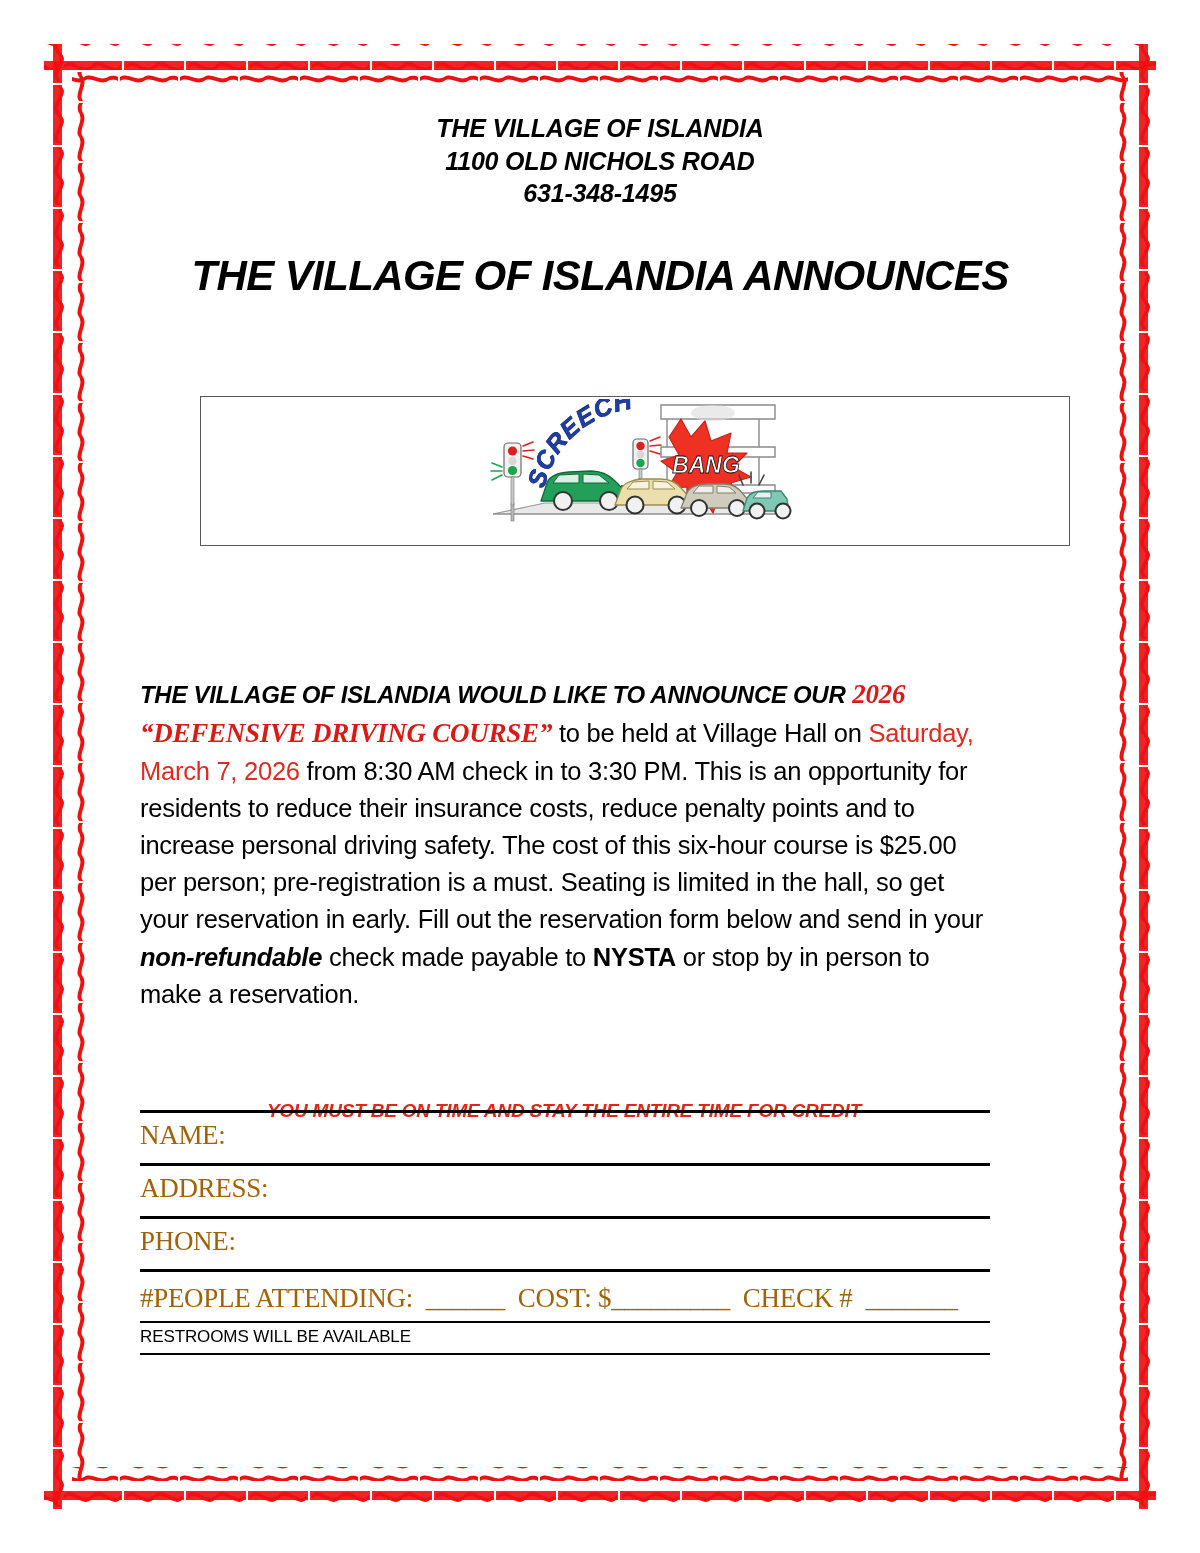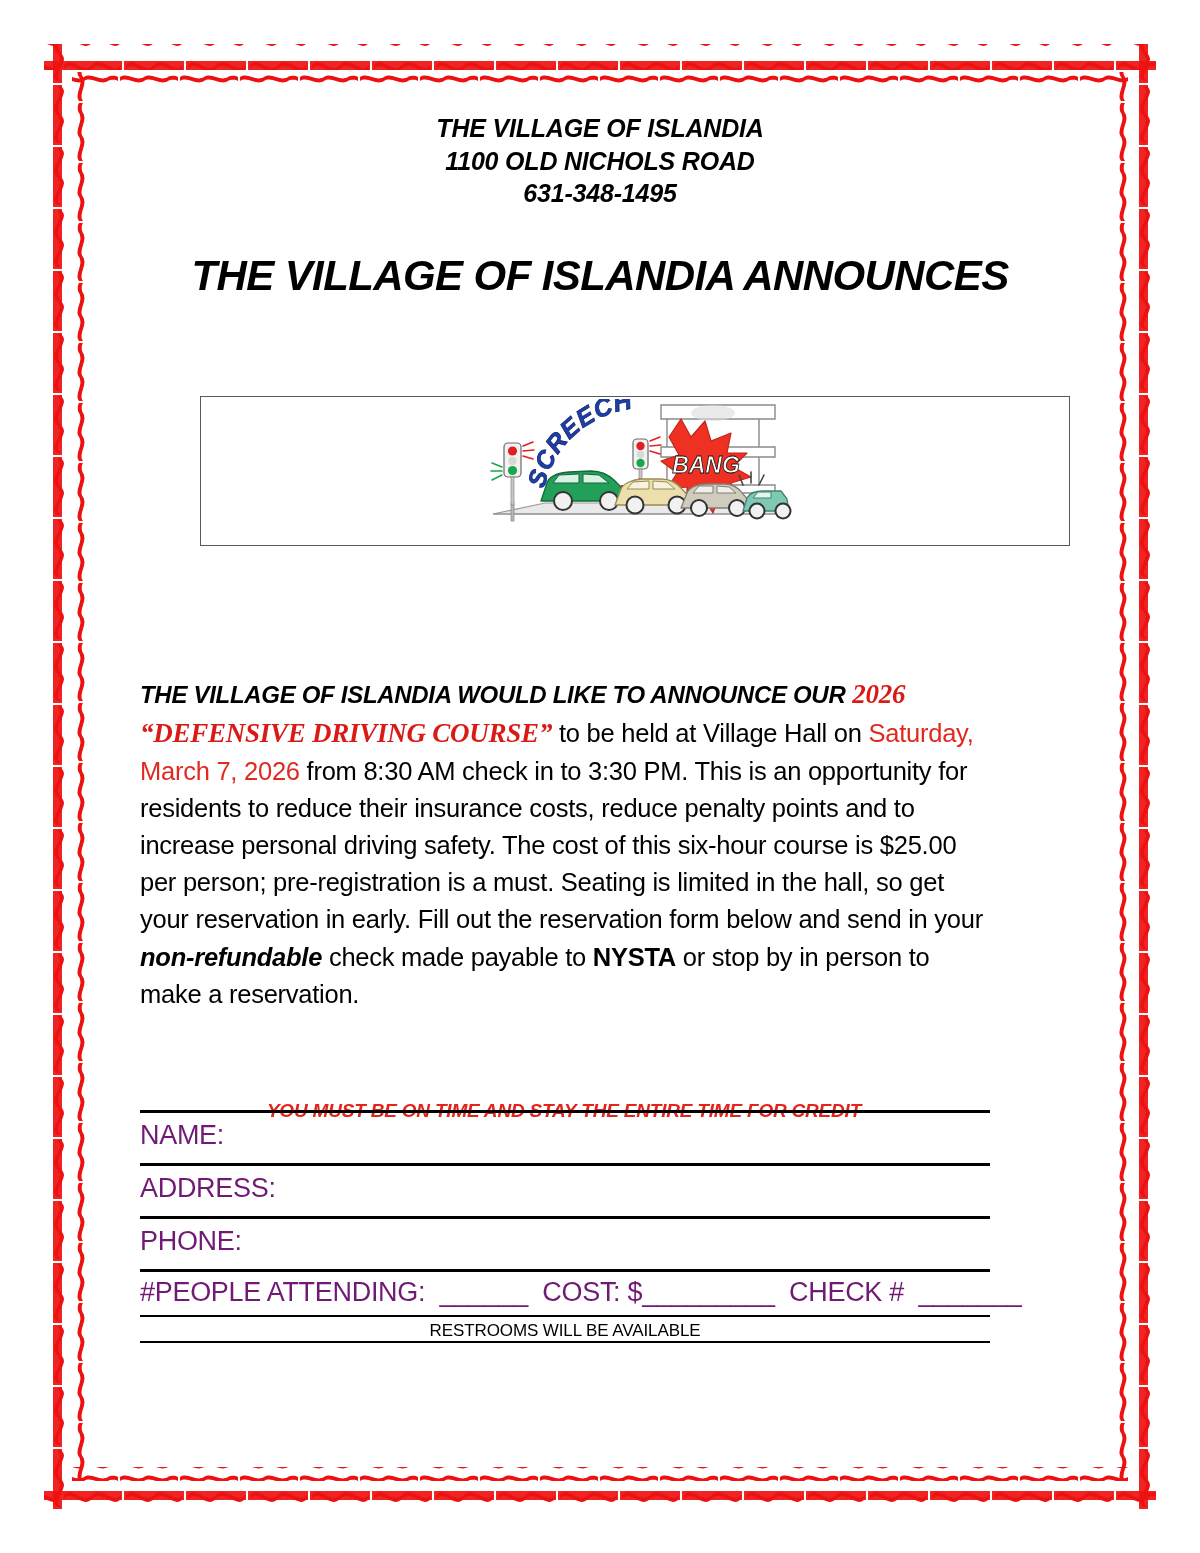--- a/index.html
+++ b/index.html
@@ -149,40 +149,40 @@
     height: 0;
     border-top: 3px solid #000000;
     width: 100%;
   }
   .rule-thin {
     height: 0;
     border-top: 2px solid #000000;
     width: 100%;
   }
   .field-row {
-    font-family: Liberation Sans, sans-serif;
+    font-family: Liberation Serif, serif;
     font-size: 27px;
-    color: #701a75;
+    color: #a16207;
     letter-spacing: -0.3px;
     padding-top: 7px;
     padding-bottom: 12px;
     white-space: pre;
   }
   .field-row.compact {
-    padding-top: 5px;
+    padding-top: 11px;
     padding-bottom: 7px;
   }
   .footer-note {
     font-family: "Liberation Sans", sans-serif;
     font-size: 17px;
     color: #000000;
-    text-align: center;
+    text-align: left;
     letter-spacing: -0.1px;
     padding-top: 4px;
-    padding-bottom: 0;
+    padding-bottom: 6px;
   }
 </style>
 </head>
 <body>
 
 <div id="page-frame">
   <svg class="border-svg" viewBox="0 0 1200 1553" xmlns="http://www.w3.org/2000/svg">
     <defs>
 
       <pattern id="thinwave" x="0" y="0" width="60" height="14" patternUnits="userSpaceOnUse">

